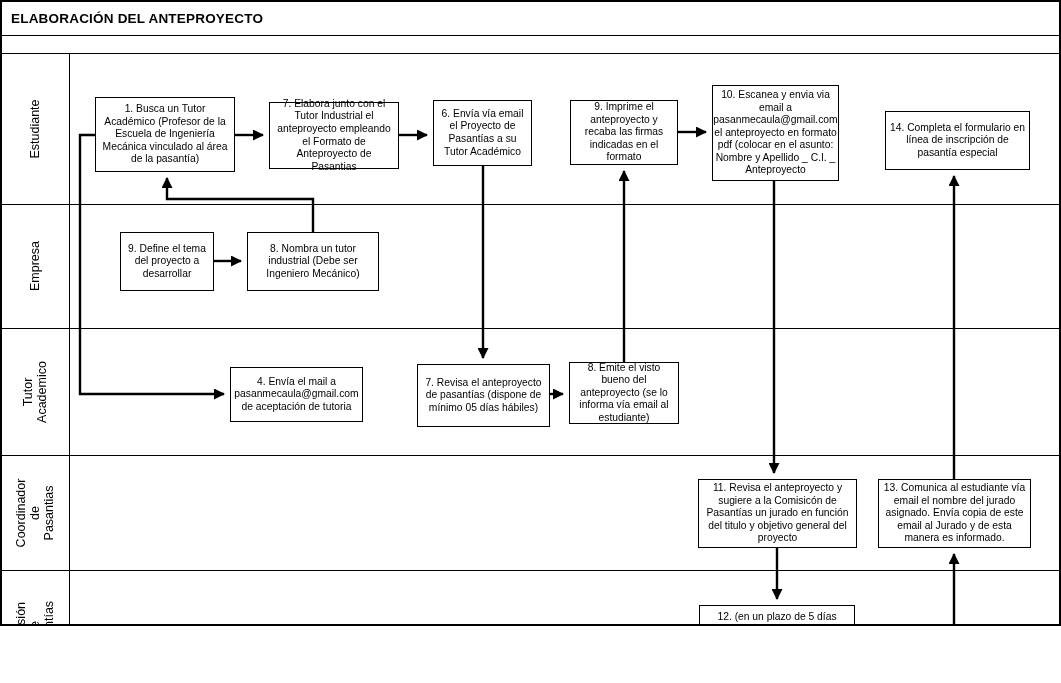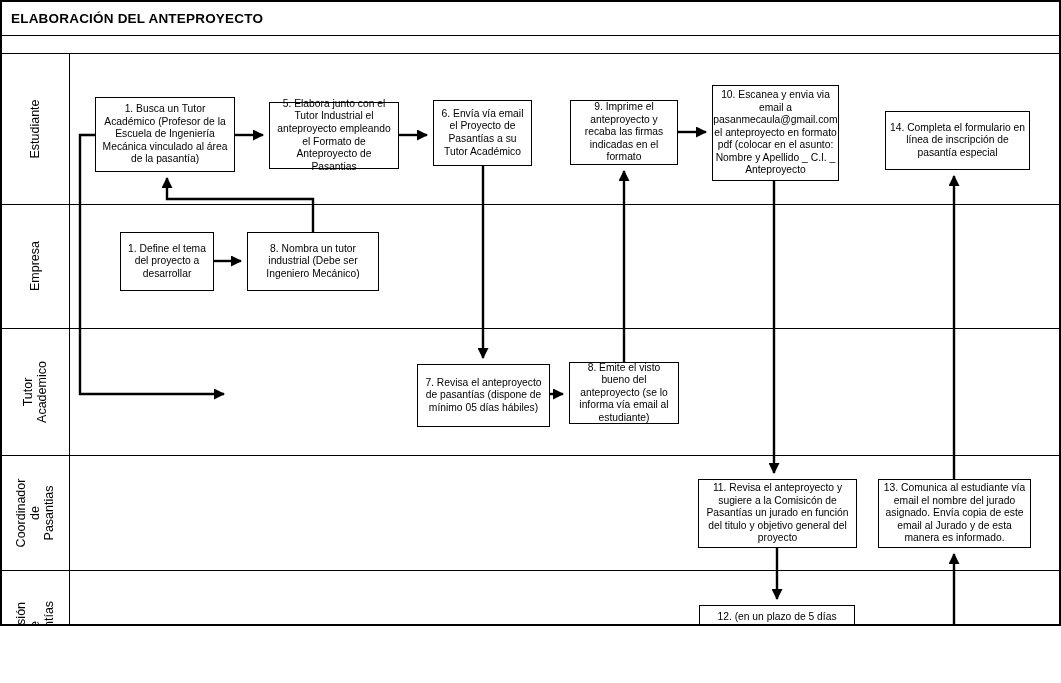--- a/index.html
+++ b/index.html
@@ -93,24 +93,25 @@
     <path d="M481,164 V356" marker-end="url(#arr)"></path>
     <path d="M548,392 H561" marker-end="url(#arr)"></path>
     <path d="M622,360 V169" marker-end="url(#arr)"></path>
     <path d="M676,130 H704" marker-end="url(#arr)"></path>
     <path d="M772,179 V471" marker-end="url(#arr)"></path>
     <path d="M775,546 V597" marker-end="url(#arr)"></path>
     <path d="M853,628 H952 V552" marker-end="url(#arr)"></path>
     <path d="M952,477 V174" marker-end="url(#arr)"></path>
   </svg>
 
-  <div class="step" style="left:118px;top:230px;width:94px;height:59px">1. Define el tema del proyecto a desarrollar</div>
+  <div class="step" style="left:118px;top:230px;width:94px;height:59px">9. Define el tema del proyecto a desarrollar</div>
   <div class="step" style="left:245px;top:230px;width:132px;height:59px">8. Nombra un tutor industrial (Debe ser Ingeniero Mecánico)</div>
   <div class="step" style="left:93px;top:95px;width:140px;height:75px">1. Busca un Tutor Académico (Profesor de la Escuela de Ingeniería Mecánica vinculado al área de la pasantía)</div>
-  <div class="step" style="left:267px;top:100px;width:130px;height:67px">5. Elabora junto con el Tutor Industrial el anteproyecto empleando el Formato de Anteproyecto de Pasantias</div>
+  <div class="step" style="left:228px;top:365px;width:133px;height:55px">4. Envía el mail a pasanmecaula@gmail.com de aceptación de tutoria</div>
+  <div class="step" style="left:267px;top:100px;width:130px;height:67px">7. Elabora junto con el Tutor Industrial el anteproyecto empleando el Formato de Anteproyecto de Pasantias</div>
   <div class="step" style="left:431px;top:98px;width:99px;height:66px">6. Envía vía email el Proyecto de Pasantías a su Tutor Académico</div>
   <div class="step" style="left:415px;top:362px;width:133px;height:63px">7. Revisa el anteproyecto de pasantías (dispone de mínimo 05 días hábiles)</div>
   <div class="step" style="left:567px;top:360px;width:110px;height:62px">8. Emite el visto bueno del anteproyecto (se lo informa vía email al estudiante)</div>
   <div class="step" style="left:568px;top:98px;width:108px;height:65px">9. Imprime el anteproyecto y recaba las firmas indicadas en el formato</div>
   <div class="step" style="left:710px;top:83px;width:127px;height:96px">10. Escanea y envia via email a pasanmecaula@gmail.com el anteproyecto en formato pdf (colocar en el asunto: Nombre y Apellido _ C.I. _ Anteproyecto</div>
   <div class="step" style="left:696px;top:477px;width:159px;height:69px">11. Revisa el anteproyecto y sugiere a la Comisicón de Pasantías un jurado en función del titulo y objetivo general del proyecto</div>
   <div class="step" style="left:697px;top:603px;width:156px;height:49px">12. (en un plazo de 5 días hábiles) Aprueba o sugiere modificaciones del  jurado</div>
   <div class="step" style="left:876px;top:477px;width:153px;height:69px">13. Comunica al estudiante vía email el nombre del jurado asignado. Envía copia de este email al Jurado y de esta manera es informado.</div>
   <div class="step" style="left:883px;top:109px;width:145px;height:59px">14. Completa el formulario en línea de inscripción de pasantía especial</div>
 

